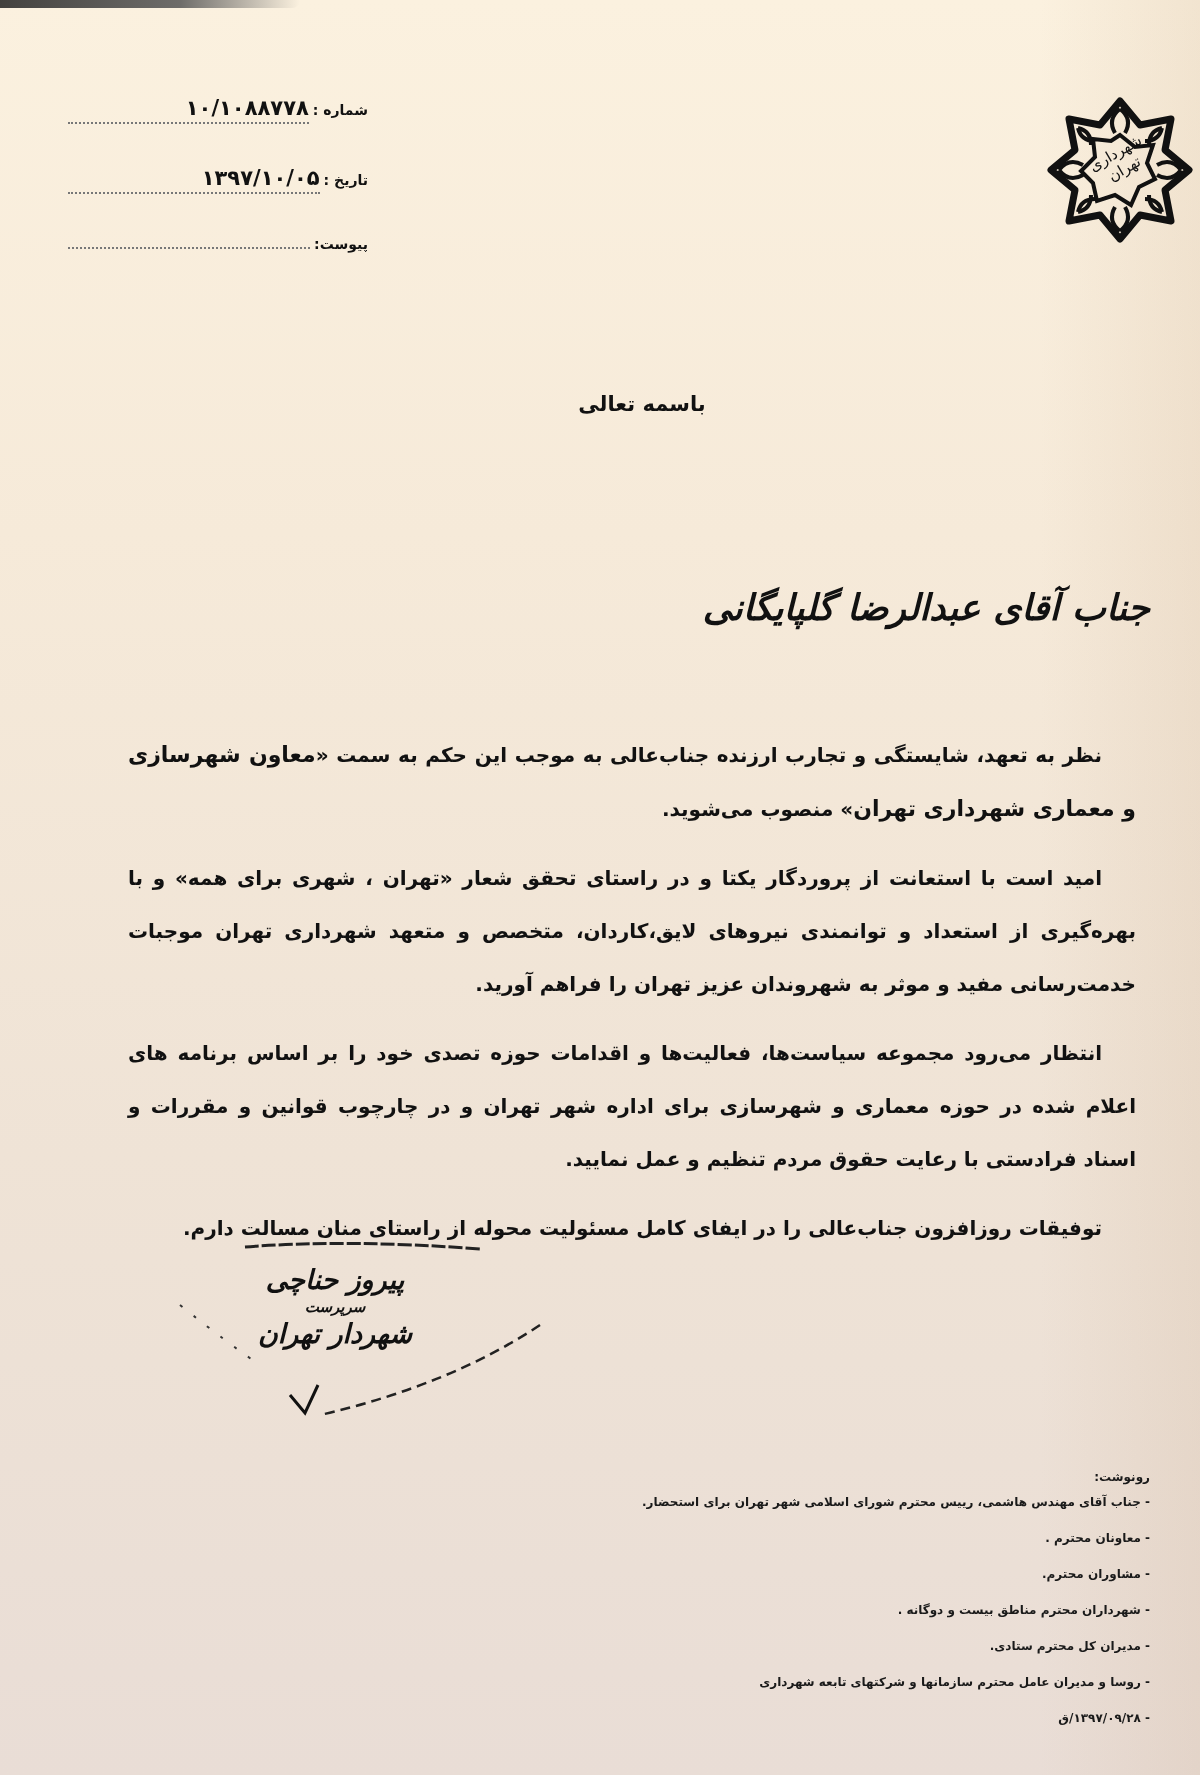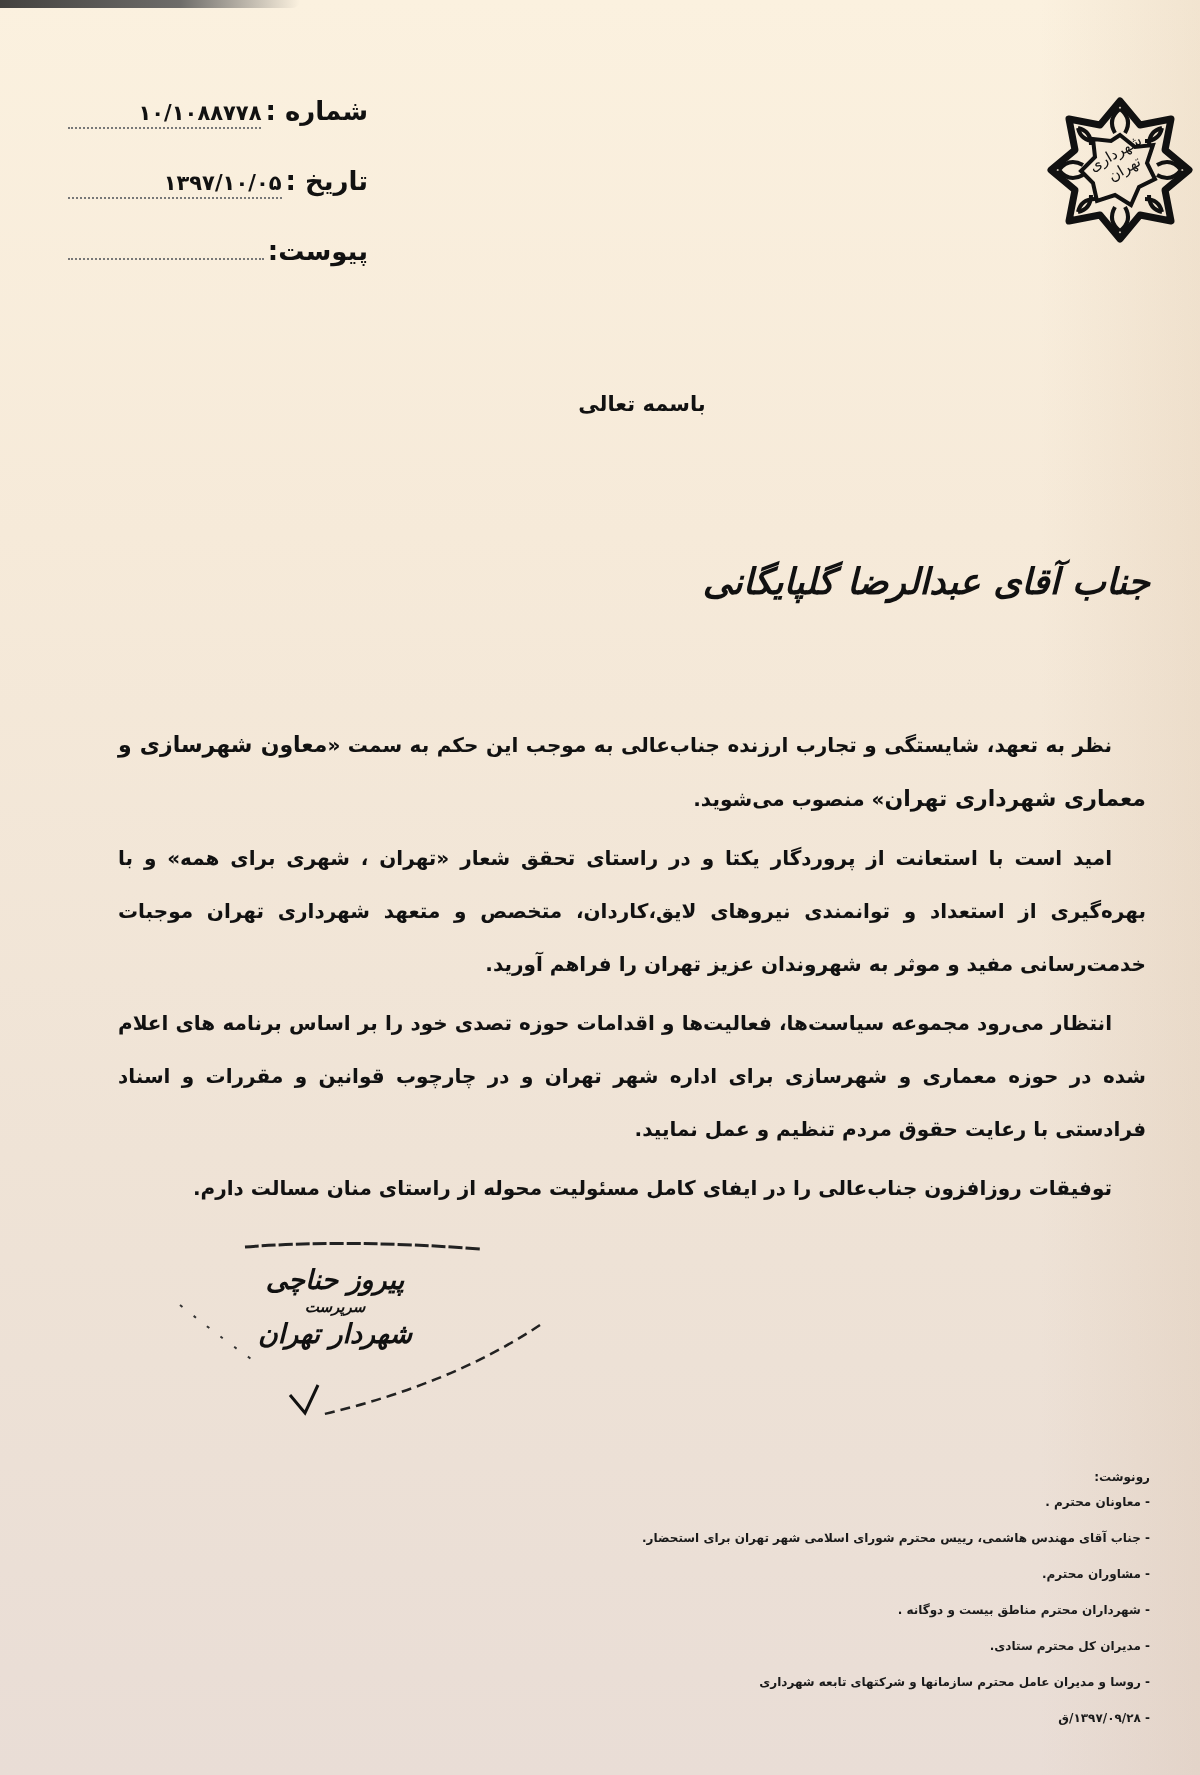--- a/index.html
+++ b/index.html
@@ -20,21 +20,21 @@
       opacity: 0.85;
     }
     .right-shade {
       position: absolute; top: 0; right: 0; width: 160px; height: 100%;
       background: linear-gradient(90deg, transparent, rgba(200,170,140,0.18));
       pointer-events: none;
     }
     
     .meta { position: absolute; left: 68px; top: 96px; width: 300px; direction: rtl; }
     .meta-row { display: flex; align-items: baseline; height: 70px; }
-    .meta-label { font-weight: bold; font-size: 26px; white-space: nowrap; }
+    .meta-label { font-weight: bold; font-size: 14px; white-space: nowrap; }
     .meta-value {
       flex: 1; border-bottom: 2px dotted #777; margin-right: 4px;
       font-weight: bold; font-size: 21px; letter-spacing: 1px; padding-bottom: 2px;
       text-align: right; direction: rtl;
     }
     .meta-row.r2 { margin-top: 0; }
     
     .logo { position: absolute; left: 1045px; top: 95px; width: 150px; height: 150px; }
     .logo svg { width: 100%; height: 100%; }
     .logo-text {
@@ -42,31 +42,31 @@
       font-family: "DejaVu Serif", serif; font-size: 15px; line-height: 18px;
       transform: rotate(-30deg); direction: rtl;
     }
     
     .invocation {
       position: absolute; top: 392px; left: 0; width: 1200px; text-align: center;
       font-weight: bold; font-size: 21px; direction: rtl; padding-left: 84px; box-sizing: border-box;
     }
     
     .addressee {
-      position: absolute; top: 560px; right: 50px;
+      position: absolute; top: 586px; right: 50px;
       font-family: "DejaVu Serif", serif; font-weight: bold; font-size: 36px;
       direction: rtl; font-style: italic; letter-spacing: -1px;
     }
     
     .body-text {
       position: absolute; top: 712px; left: 112px; width: 1040px;
       direction: rtl; text-align: justify; font-weight: bold;
       font-size: 20px; line-height: 53px;
     }
-    .body-text p { margin: 6px; text-indent: 34px; }
+    .body-text p { margin: 16px; text-indent: 34px; }
     .body-text .strong { font-size: 22px; font-weight: 900; }
     .body-text p.p1 { margin-bottom: 0; }
     
     .signature {
       position: absolute; left: 170px; top: 1235px; width: 390px; height: 190px;
     }
     .signature svg { position: absolute; inset: 0; width: 100%; height: 100%; }
     .sig-lines {
       position: absolute; left: 70px; top: 28px; width: 190px;
       direction: rtl; text-align: center;
@@ -149,21 +149,21 @@
     </svg>
     <div class="sig-lines">
       <div class="sig-name">پیروز حناچی</div>
       <div class="sig-small">سرپرست</div>
       <div class="sig-title">شهردار تهران</div>
     </div>
   </div>
 
   <div class="cc">
     <div class="cc-title">رونوشت:</div>
+    <div class="cc-item">- جناب آقای مهندس هاشمی، رییس محترم شورای اسلامی شهر تهران برای استحضار.</div>
     <div class="cc-item">- معاونان محترم .</div>
-    <div class="cc-item">- جناب آقای مهندس هاشمی، رییس محترم شورای اسلامی شهر تهران برای استحضار.</div>
     <div class="cc-item">- مشاوران محترم.</div>
     <div class="cc-item">- شهرداران محترم مناطق بیست و دوگانه .</div>
     <div class="cc-item">- مدیران کل محترم ستادی.</div>
     <div class="cc-item">- روسا و مدیران عامل محترم سازمانها و شرکتهای تابعه شهرداری</div>
     <div class="cc-item cc-ref">- ۱۳۹۷/۰۹/۲۸/ق</div>
   </div>
 </div>
 
 </body></html>

